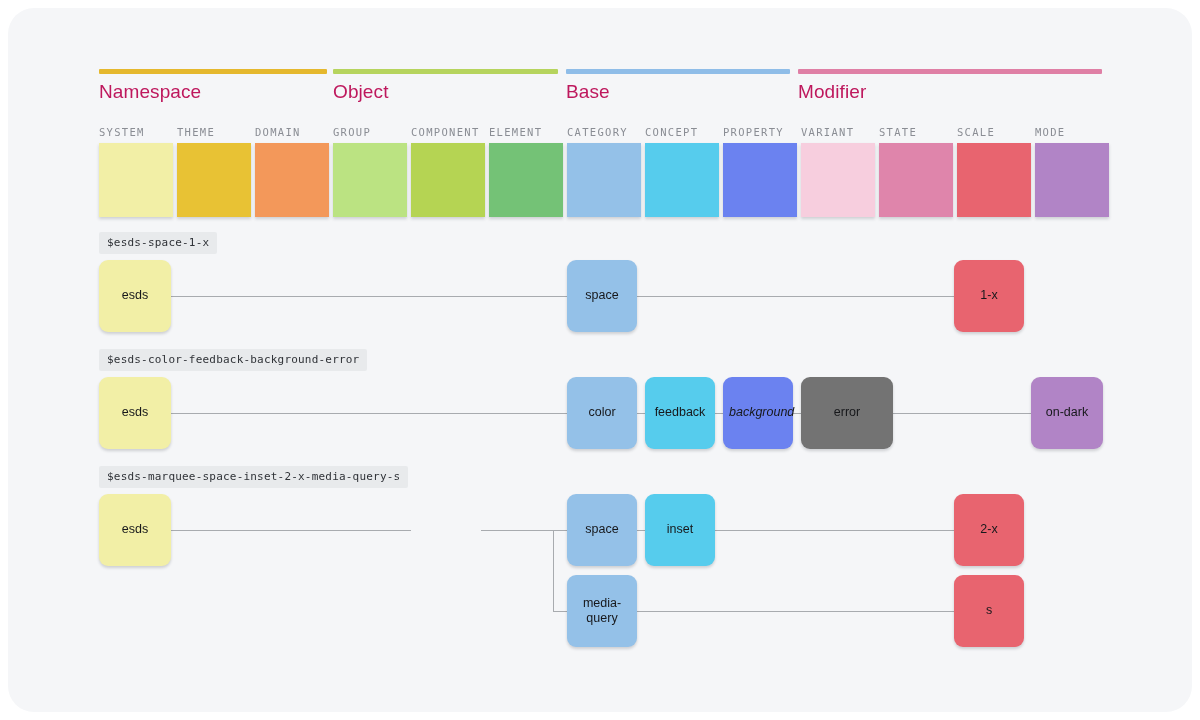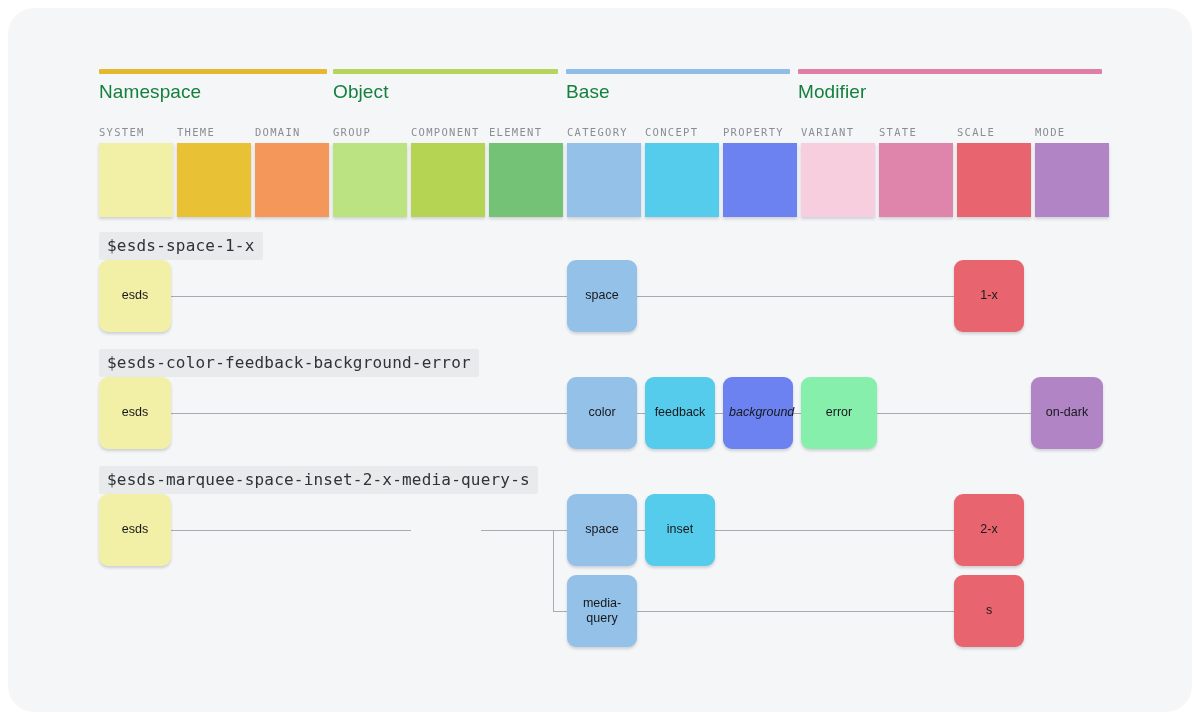--- a/index.html
+++ b/index.html
@@ -36,21 +36,21 @@
   
   .grp-bar {
     position: absolute;
     height: 5px;
     border-radius: 1px;
   }
   .grp-title {
     position: absolute;
     font-family: "Liberation Sans", sans-serif;
     font-size: 19px;
-    color: #15803d;
+    color: #be185d;
     letter-spacing: 0.1px;
     white-space: nowrap;
   }
 
   
   .col-cap {
     position: absolute;
     font-family: "DejaVu Sans Mono", monospace;
     font-size: 10.5px;
     letter-spacing: 1.3px;
@@ -66,21 +66,21 @@
     height: 74px;
     box-shadow: 0 2px 3px rgba(30,35,45,0.18);
   }
 
   
   .token-pill {
     position: absolute;
     background: #e8eaec;
     color: #2f3237;
     font-family: "DejaVu Sans Mono", monospace;
-    font-size: 16px;
+    font-size: 11px;
     letter-spacing: 0.2px;
     padding: 4px 8px 5px 8px;
     white-space: nowrap;
     border-radius: 2px;
     text-align: right;
   }
 
   
   .line-h {
     position: absolute;
@@ -181,21 +181,21 @@
     </div>
     <div class="node" style="left: 567px; top: 377px; width: 70px; height: 72px; background: rgb(148, 193, 232);">
       <span style="max-width: 58px;">color</span>
     </div>
     <div class="node" style="left: 645px; top: 377px; width: 70px; height: 72px; background: rgb(86, 204, 237);">
       <span style="max-width: 58px;">feedback</span>
     </div>
     <div class="node" style="left: 723px; top: 377px; width: 70px; height: 72px; background: rgb(107, 130, 240);">
       <span style="max-width: 58px; font-style: italic;">background</span>
     </div>
-    <div class="node" style="left: 801px; top: 377px; width: 76px; height: 72px; background: #86efac;">
+    <div class="node" style="left: 801px; top: 377px; width: 92px; height: 72px; background: #737373;">
       <span style="max-width: 58px;">error</span>
     </div>
     <div class="node" style="left: 1031px; top: 377px; width: 72px; height: 72px; background: rgb(177, 132, 198);">
       <span style="max-width: 60px;">on-dark</span>
     </div>
     <div class="node" style="left: 99px; top: 494px; width: 72px; height: 72px; background: rgb(242, 239, 166);">
       <span style="max-width: 60px;">esds</span>
     </div>
     <div class="node" style="left: 567px; top: 494px; width: 70px; height: 72px; background: rgb(148, 193, 232);">
       <span style="max-width: 58px;">space</span>

